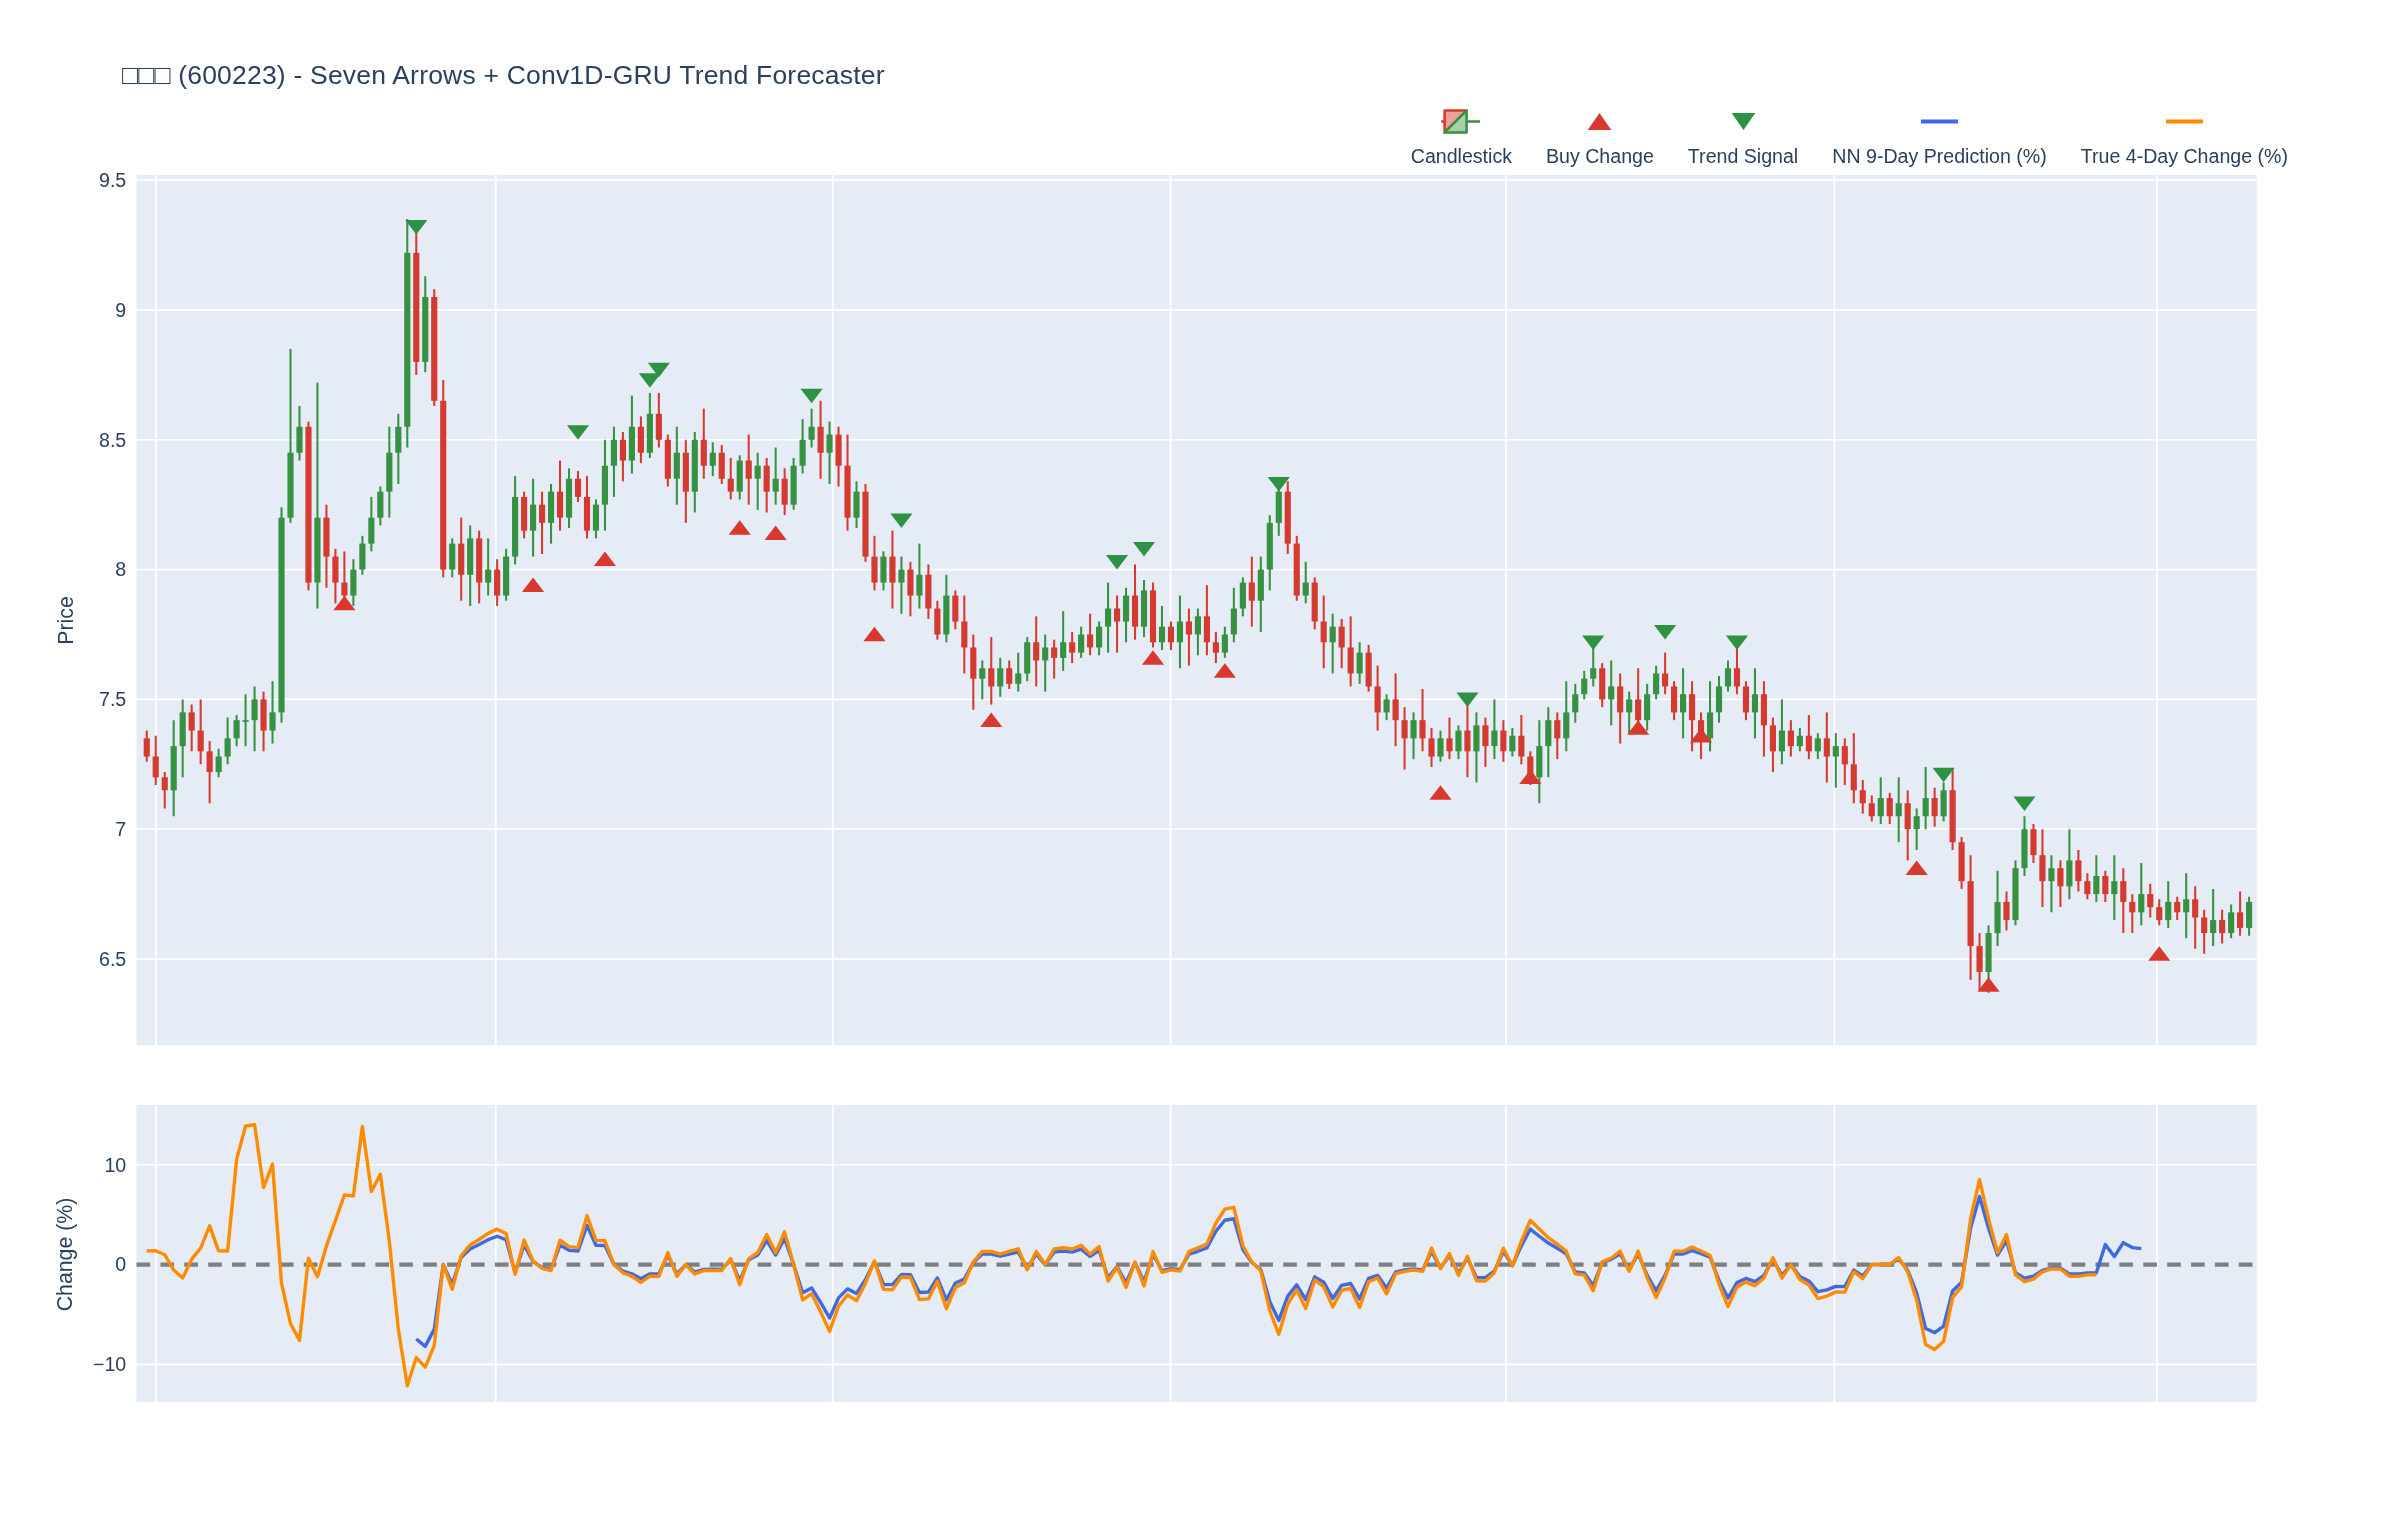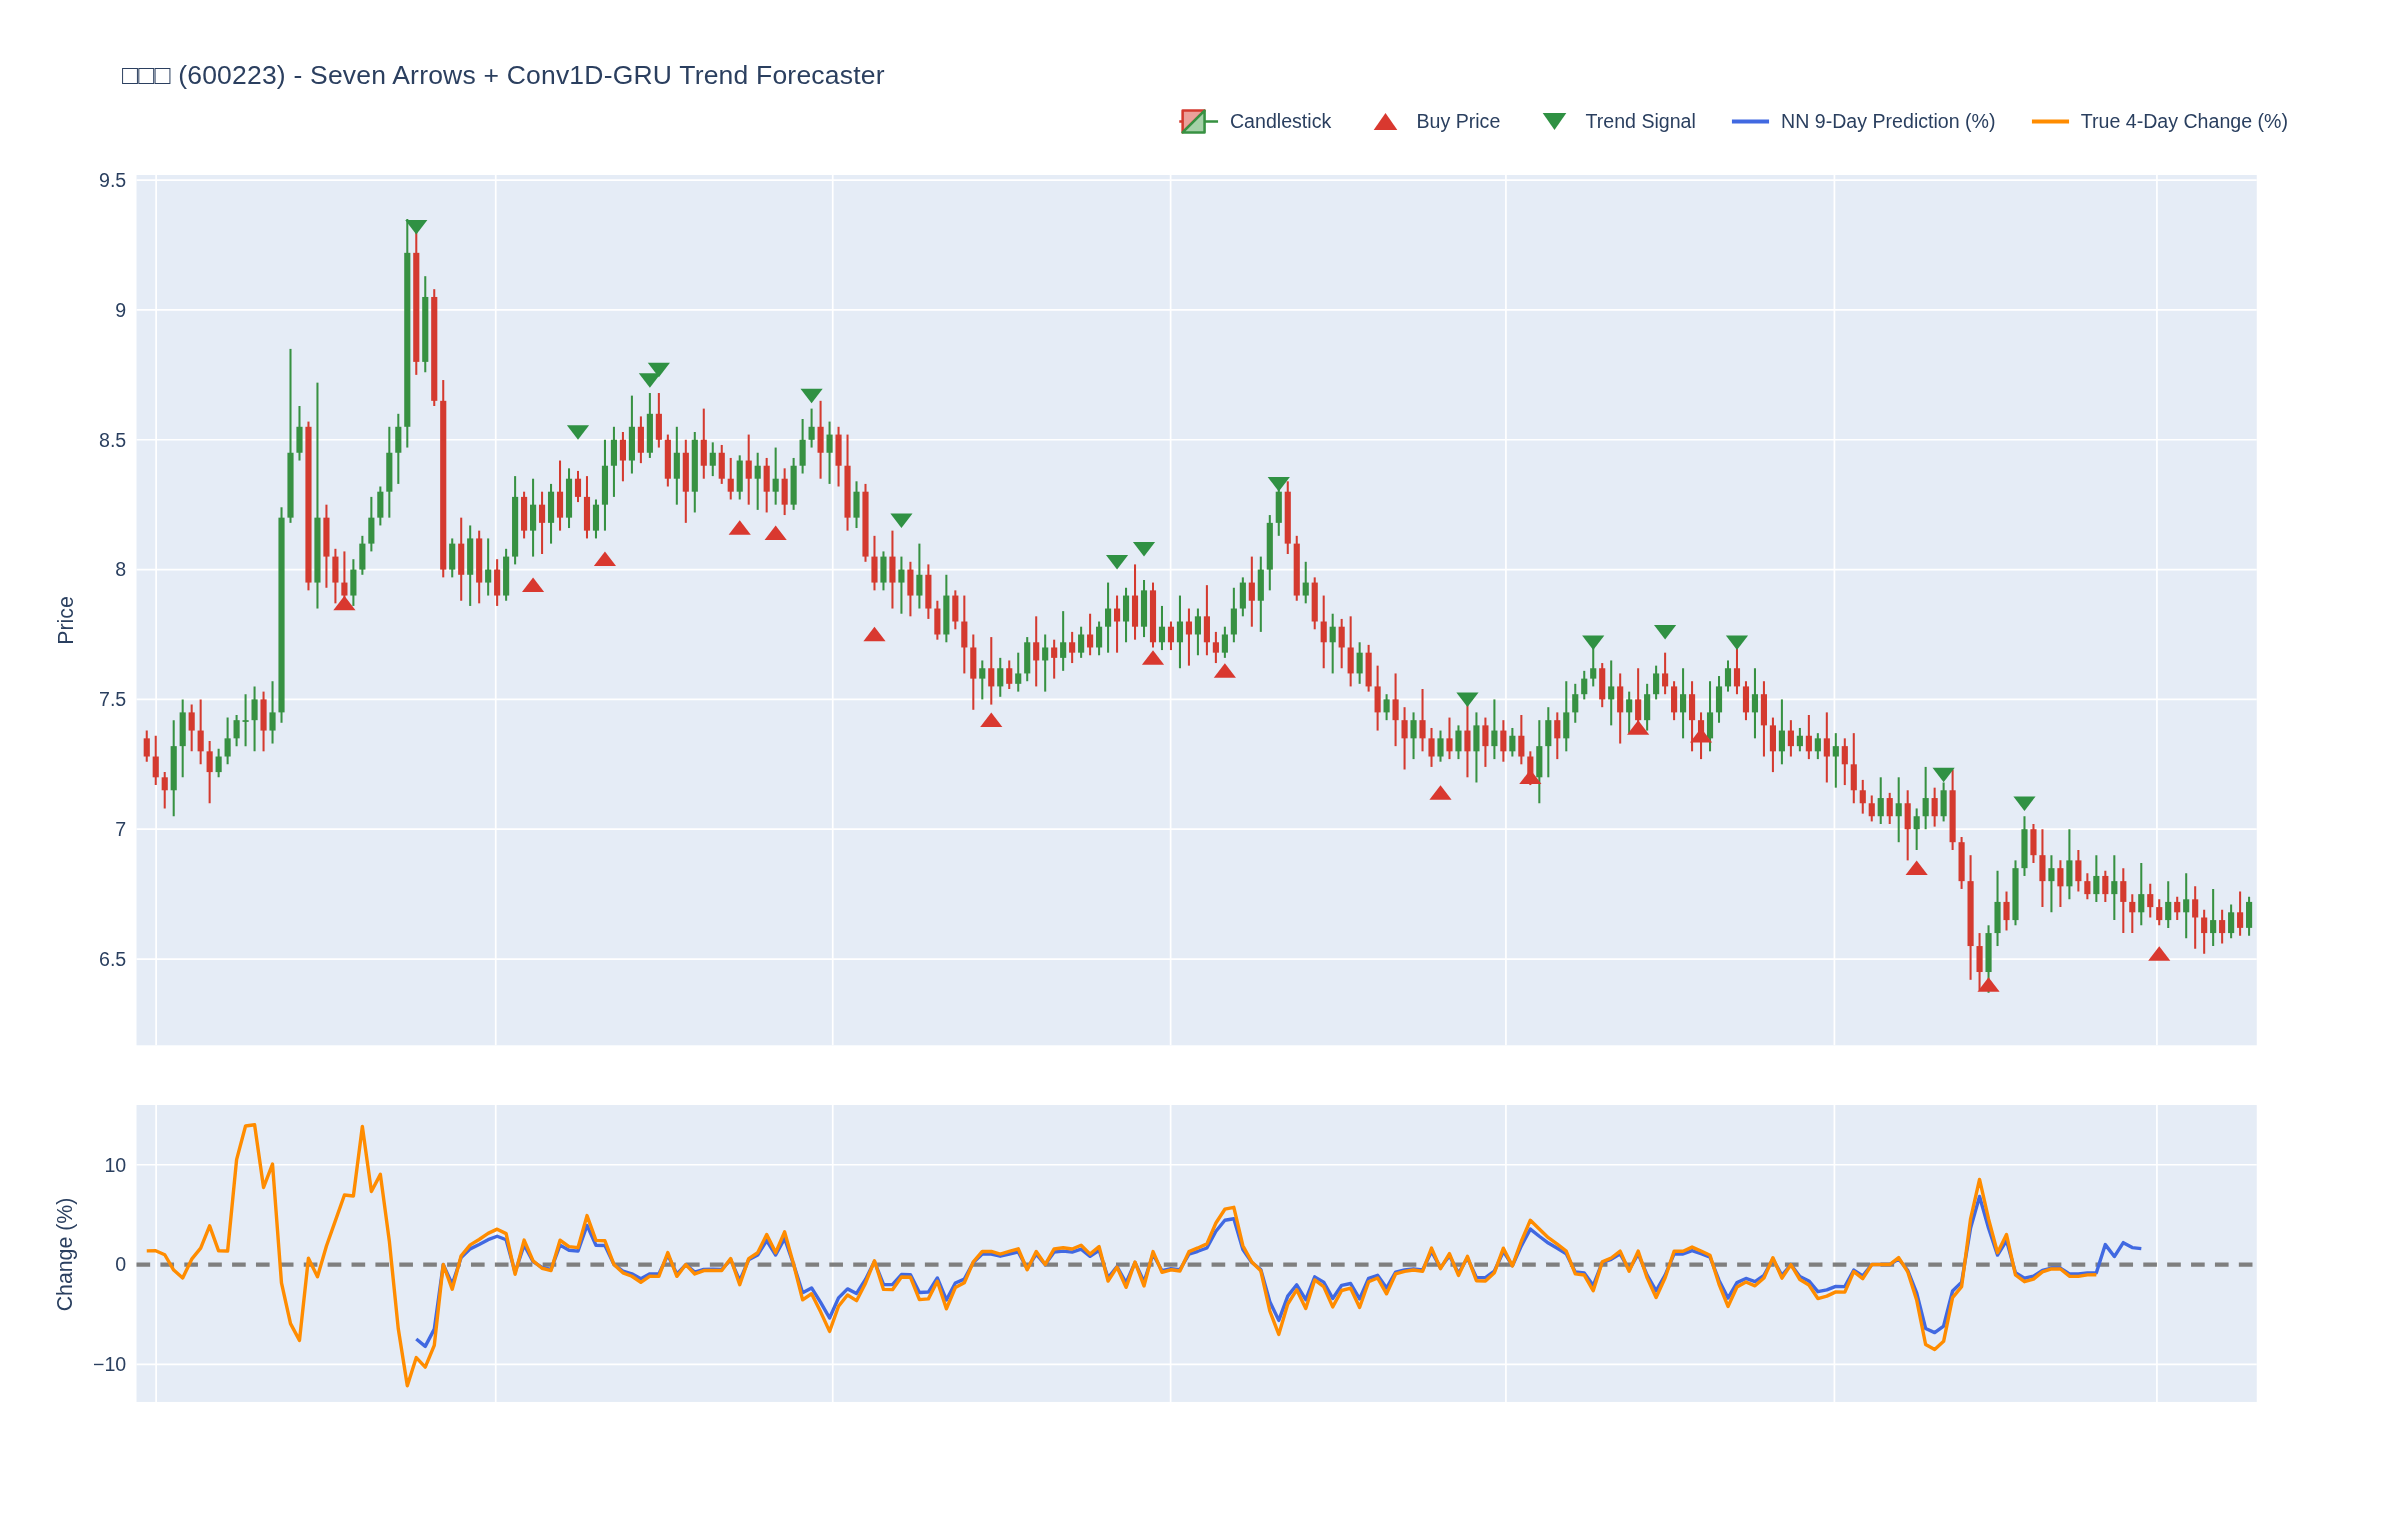--- a/index.html
+++ b/index.html
@@ -2,21 +2,21 @@
 <html style="font-size:13.7px"><head>
 <meta charset="utf-8">
 <style>
   html,body{margin:0;padding:0;background:#ffffff;}
   .fig{position:relative;width:2389px;height:1536px;background:#ffffff;
        font-family:"Liberation Sans",sans-serif;overflow:hidden;}
   .chart-title{position:absolute;left:122px;top:60px;font-size:26.5px;color:#2b3f5f;
        letter-spacing:0.2px;white-space:nowrap;}
   .legend{position:absolute;top:108px;right:101px;display:flex;align-items:center;
        gap:34px;}
-  .legend-item{display:flex;align-items:center;gap:10.2px;cursor:pointer;}
+  .legend-item{display:flex;align-items:center;gap:10.2px;cursor:pointer;flex-direction:column;}
   .legend-label{font-size:19.6px;color:#2a3f5f;white-space:nowrap;}
   .ytitle{position:absolute;font-size:21.3px;color:#2a3f5f;transform:rotate(-90deg);
        transform-origin:center;white-space:nowrap;}
   .ytitle.price{left:-15.4px;top:608px;width:162px;text-align:center;}
   .ytitle.change{left:-29px;top:1242px;width:188px;text-align:center;}
   svg text{font-family:"Liberation Sans",sans-serif;}
 </style>
 </head>
 <body>
 
@@ -29,21 +29,21 @@
           <line x1="30" x2="46" y1="16" y2="16" stroke="#379142" stroke-width="3"></line>
           <path d="M4,3 L30,3 L4,29 Z" fill="#eba09a" stroke="#d43a2f" stroke-width="3" stroke-linejoin="round"></path>
           <path d="M30,3 L30,29 L4,29 Z" fill="#a5d1a8" stroke="#379142" stroke-width="3" stroke-linejoin="round"></path>
         </svg>
         <span class="legend-label">Candlestick</span>
       </div>
       <div class="legend-item">
         <svg width="41" height="27" viewBox="0 0 48 32">
           <polygon points="24,6 10,26 38,26" fill="#d9382f"></polygon>
         </svg>
-        <span class="legend-label">Buy Price</span>
+        <span class="legend-label">Buy Change</span>
       </div>
       <div class="legend-item">
         <svg width="41" height="27" viewBox="0 0 48 32">
           <polygon points="24,26 10,6 38,6" fill="#2f9143"></polygon>
         </svg>
         <span class="legend-label">Trend Signal</span>
       </div>
       <div class="legend-item">
         <svg width="41" height="27" viewBox="0 0 48 32">
           <line x1="2" x2="46" y1="16" y2="16" stroke="#4169e1" stroke-width="5"></line>

